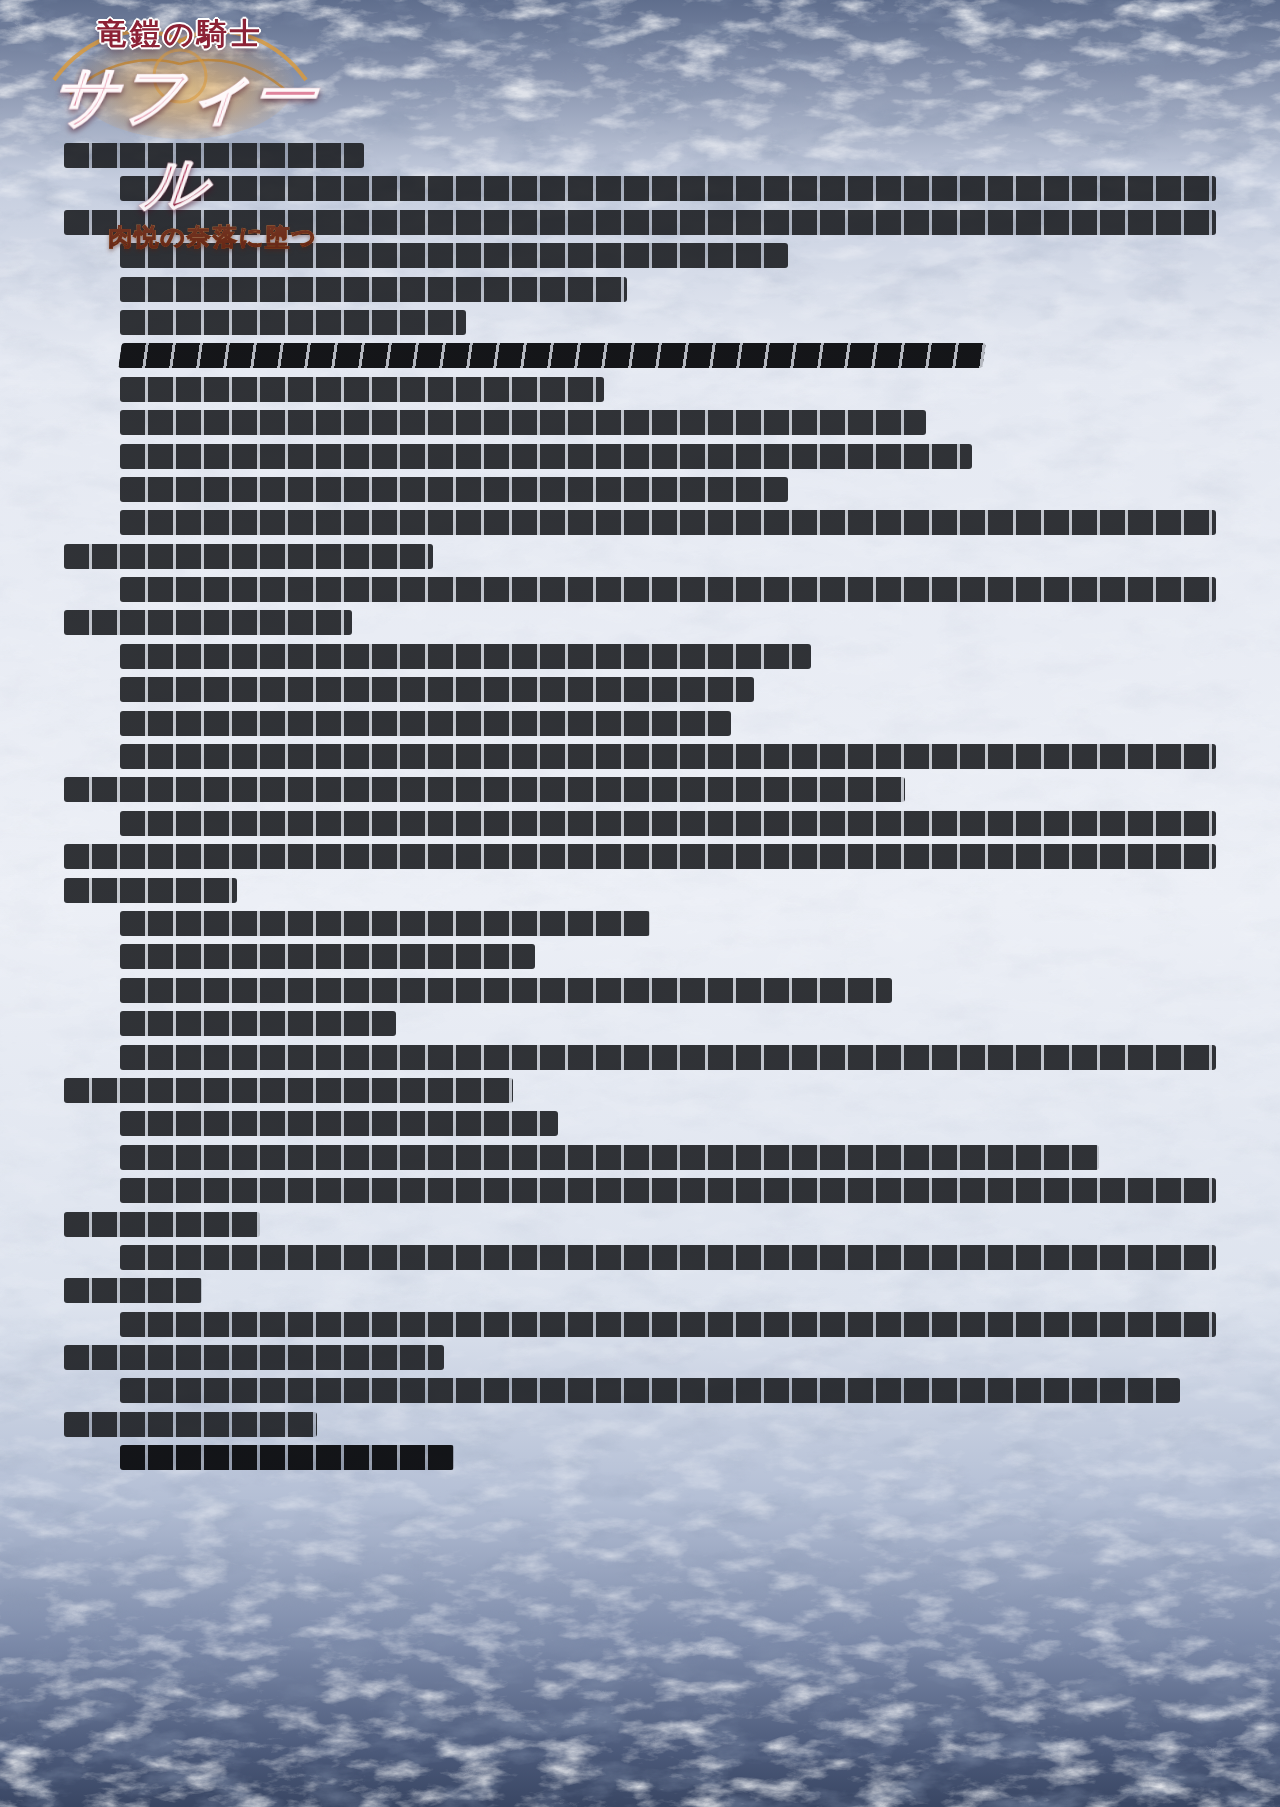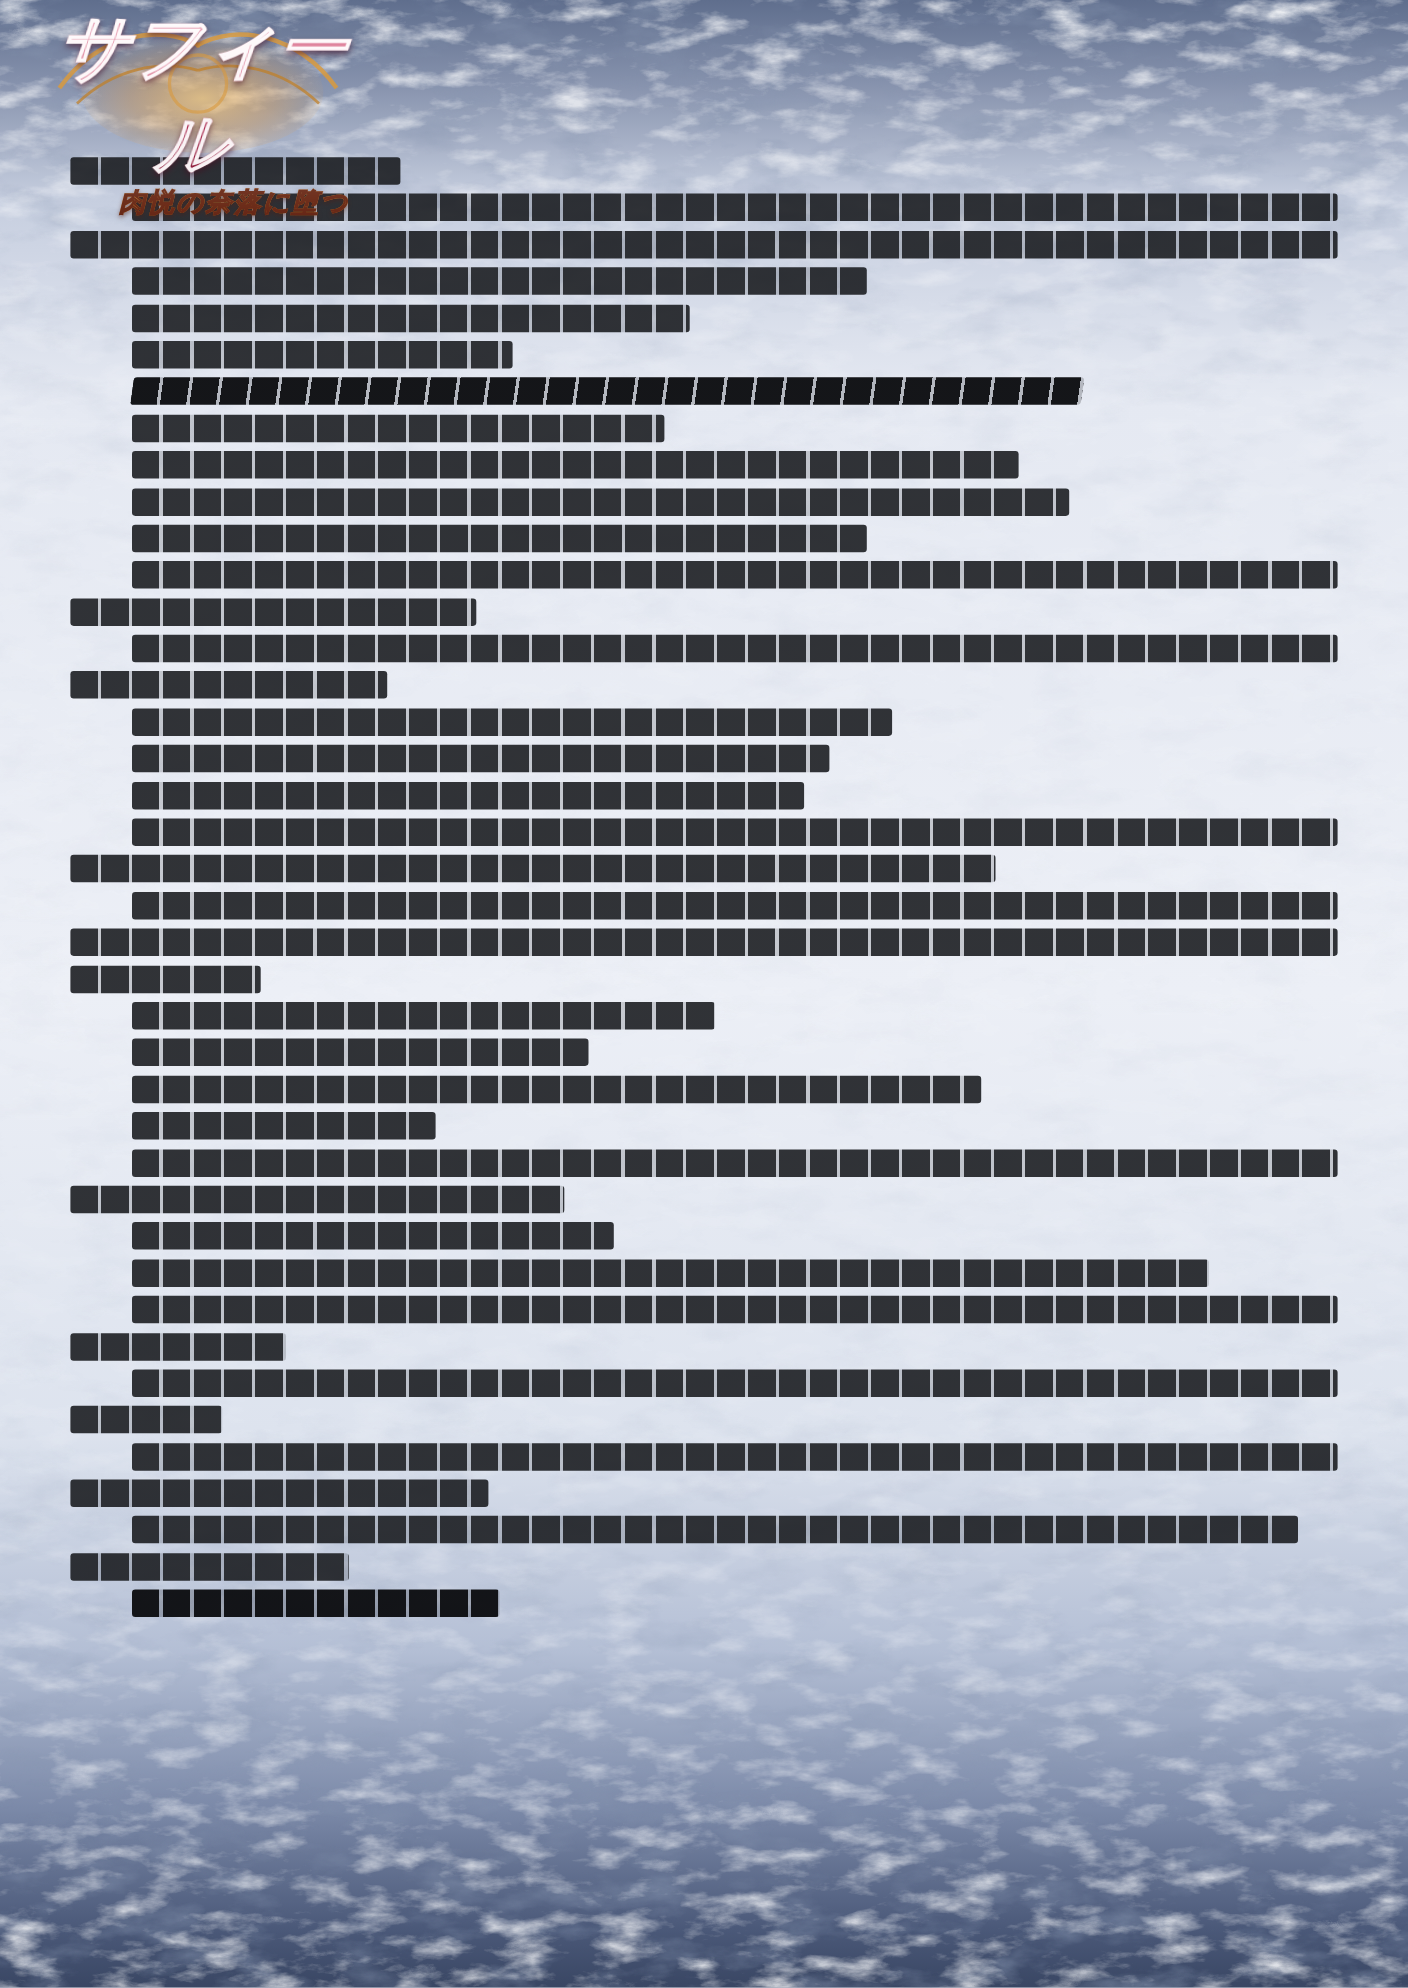--- a/index.html
+++ b/index.html
@@ -32,21 +32,20 @@
     -webkit-text-stroke:1.6px rgba(255,255,255,.95);
     filter:drop-shadow(0 3px 3px rgba(70,15,35,.6));
   }
   .logo-subtitle{
     position:relative;z-index:2;margin-top:-6px;margin-left:66px;
     font-size:24px;font-weight:bold;letter-spacing:2px;
     background:linear-gradient(180deg,#f2cf82 0%,#cf8c2f 55%,#8f5512 100%);
     -webkit-background-clip:text;background-clip:text;color:transparent;
     -webkit-text-stroke:1px rgba(92,28,22,.85);
     filter:drop-shadow(0 2px 2px rgba(80,30,20,.5));
-    font-style:italic;
   }
 
   
   .body-text{position:absolute;left:64px;top:143px;width:1152px;z-index:2;}
   .line{
     height:25px;margin-bottom:8.4px;border-radius:3px;
     background:repeating-linear-gradient(90deg,
       rgba(28,30,34,.90) 0px, rgba(28,30,34,.90) 25px,
       rgba(28,30,34,.18) 25px, rgba(28,30,34,.18) 28px);
   }
@@ -118,20 +117,21 @@
         <stop offset="100%" stop-color="#e8a24a" stop-opacity="0"></stop>
       </radialGradient>
     </defs>
     <ellipse cx="150" cy="82" rx="110" ry="55" fill="url(#glow)"></ellipse>
     <path d="M20,78 C55,30 110,18 148,40" fill="none" stroke="#d89a3e" stroke-width="4" opacity="0.85"></path>
     <path d="M272,78 C237,30 182,18 144,40" fill="none" stroke="#d89a3e" stroke-width="4" opacity="0.85"></path>
     <path d="M36,92 C70,60 112,52 146,62" fill="none" stroke="#c27f22" stroke-width="2.5" opacity="0.7"></path>
     <path d="M256,92 C222,60 180,52 146,62" fill="none" stroke="#c27f22" stroke-width="2.5" opacity="0.7"></path>
     <circle cx="146" cy="74" r="26" fill="none" stroke="#d89a3e" stroke-width="3" opacity="0.6"></circle>
   </svg>
+  <div class="logo-top">竜鎧の騎士</div>
   <div class="logo-title">サフィール</div>
   <div class="logo-subtitle">肉悦の奈落に堕つ</div>
 </div>
 
 <div class="body-text">
     <div class="line" style="width: 300px;"></div>
     <div class="line" style="width: 1096px; margin-left: 56px;"></div>
     <div class="line" style="width: 1152px;"></div>
     <div class="line" style="width: 668px; margin-left: 56px;"></div>
     <div class="line" style="width: 507px; margin-left: 56px;"></div>

